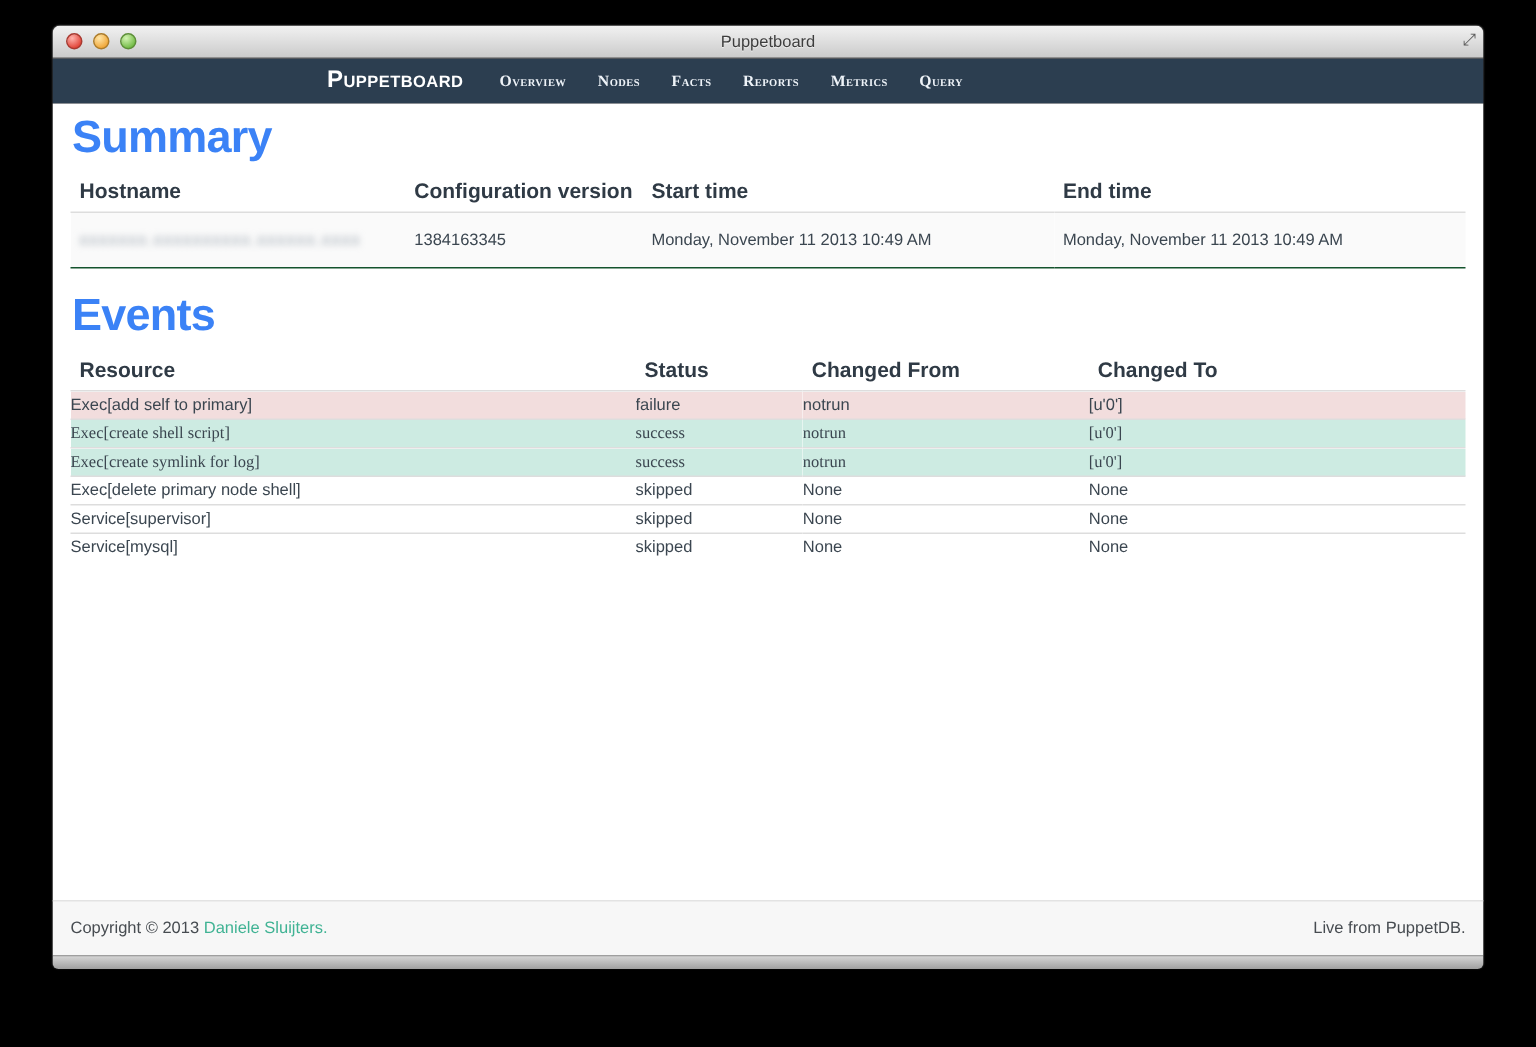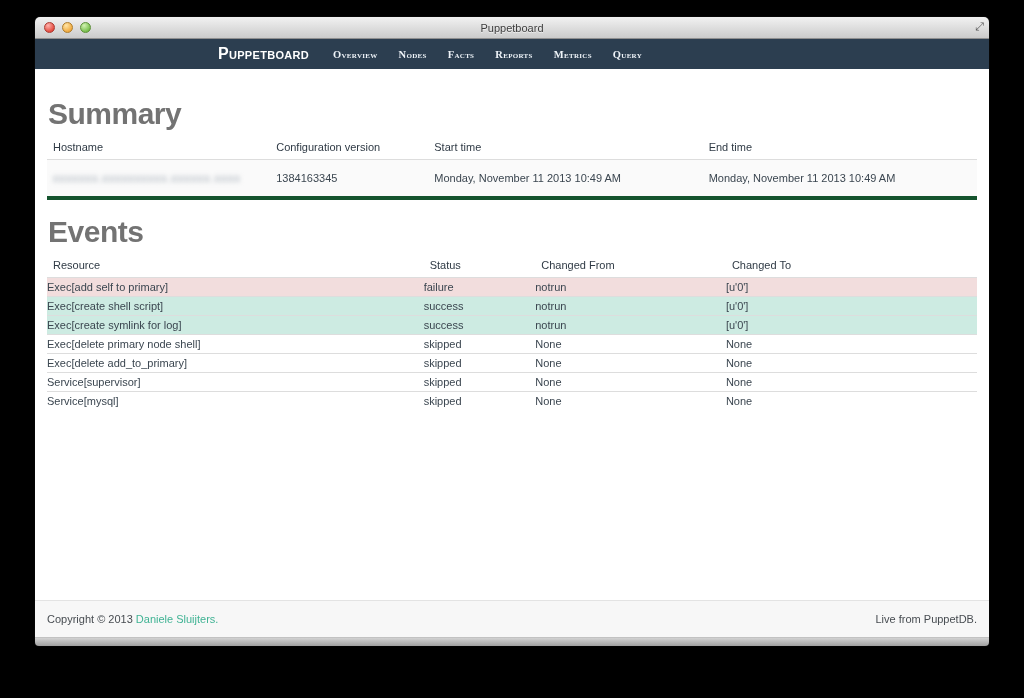--- a/index.html
+++ b/index.html
@@ -53,36 +53,36 @@
   .nav-item {
     color: #eef3f8; text-decoration: none;
     font-variant: small-caps; font-weight: bold;
     font-size: 10.5px; letter-spacing: 0.3px;
     margin-right: 21px;
     font-family: Liberation Serif, serif;
   }
   
   .content { flex: 1 1 auto; background: #fff; padding: 0 12px; overflow: hidden; }
   h1 {
-    color: #737373; font-size: 30px; font-weight: bold;
-    letter-spacing: -0.5px; margin: 28px 0 7px 1px;
+    color: #3b82f6; font-size: 30px; font-weight: bold;
+    letter-spacing: -0.5px; margin: 6px 0 7px 1px;
   }
   h1.events-h { margin-top: 15px; }
   table { width: 100%; border-collapse: collapse; table-layout: fixed; }
   th {
-    text-align: left; font-size: 11px; font-weight: normal;
+    text-align: left; font-size: 14px; font-weight: bold;
     color: #2f3a45; padding: 3px 6px 6px; border-bottom: 1px solid #dddddd;
   }
   td { font-size: 11px; color: #3b4650; padding: 3px 0; overflow: hidden; white-space: nowrap; }
   .summary-table td {
-    padding: 12px 6px; background: #fafafa; border-bottom: 4px solid #14532d;
+    padding: 12px 6px; background: #fafafa; border-bottom: 1px solid #14532d;
   }
   .events-table td { border-top: 1px solid #dddddd; }
   .events-table tr.status-failure td { background: var(--failure_row, #f2dddd); }
-  .events-table tr.status-success td { background: var(--success_row, #cdebe2); }
+  .events-table tr.status-success td { background: var(--success_row, #cdebe2); font-family: Liberation Serif, serif; }
   .redacted {
     display: inline-block; filter: blur(2.6px);
     color: #97a2ad; letter-spacing: 1px;
   }
   
   .footer {
     flex: 0 0 37px;
     background: #f7f7f7; border-top: 1px solid #e3e3e3;
     display: flex; align-items: center; justify-content: space-between;
     padding: 0 12px; font-size: 11px; color: #474c51;
@@ -186,26 +186,20 @@
           <td>notrun</td>
           <td>[u'0']</td>
         </tr>
         <tr class="status-skipped">
           <td>Exec[delete primary node shell]</td>
           <td>skipped</td>
           <td>None</td>
           <td>None</td>
         </tr>
         <tr class="status-skipped">
-          <td>Exec[delete add_to_primary]</td>
-          <td>skipped</td>
-          <td>None</td>
-          <td>None</td>
-        </tr>
-        <tr class="status-skipped">
           <td>Service[supervisor]</td>
           <td>skipped</td>
           <td>None</td>
           <td>None</td>
         </tr>
         <tr class="status-skipped">
           <td>Service[mysql]</td>
           <td>skipped</td>
           <td>None</td>
           <td>None</td>

